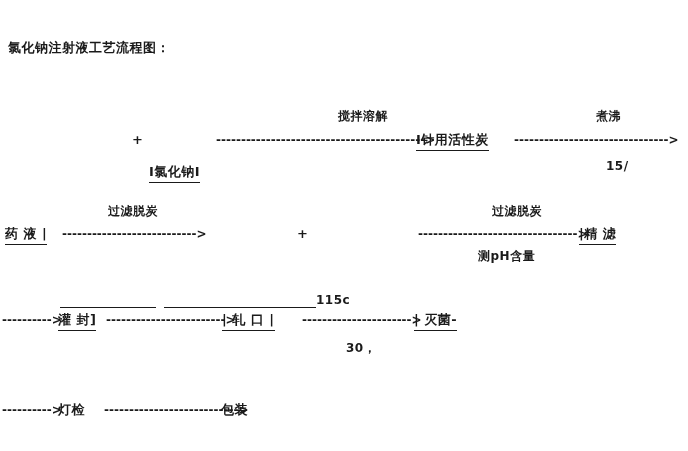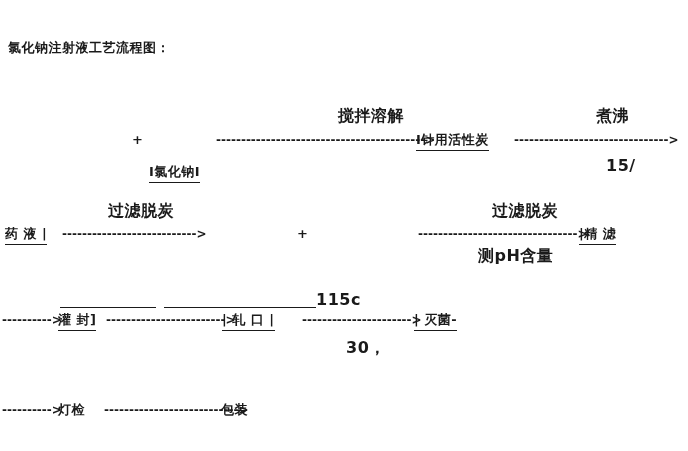--- a/index.html
+++ b/index.html
@@ -18,21 +18,21 @@
     color: #1a1a1a;
   }
   .t {
     position: absolute;
     white-space: nowrap;
     font-size: 13px;
     line-height: 16px;
     letter-spacing: 0.5px;
   }
   .small {
-    font-size: 16px;
+    font-size: 12px;
   }
   .u {
     border-bottom: 1.5px solid #1a1a1a;
     padding-bottom: 2px;
   }
   .arrow {
     letter-spacing: 0px;
     font-size: 12px;
     line-height: 16px;
   }

